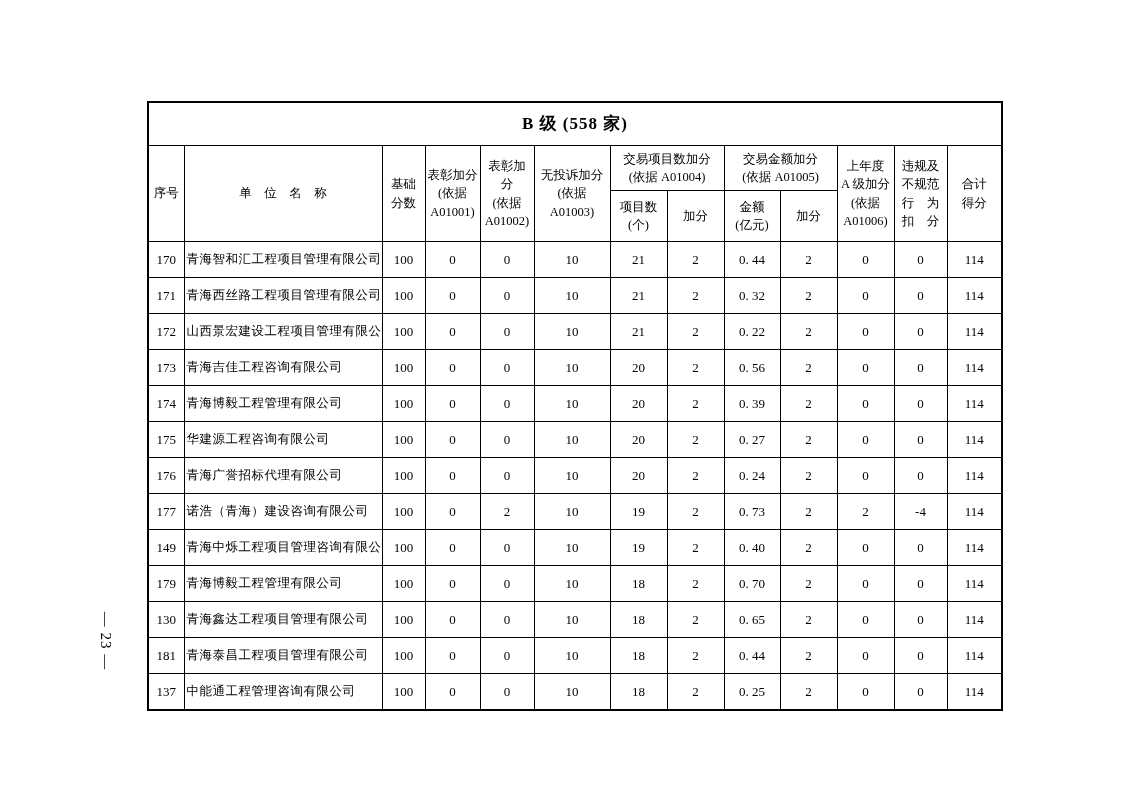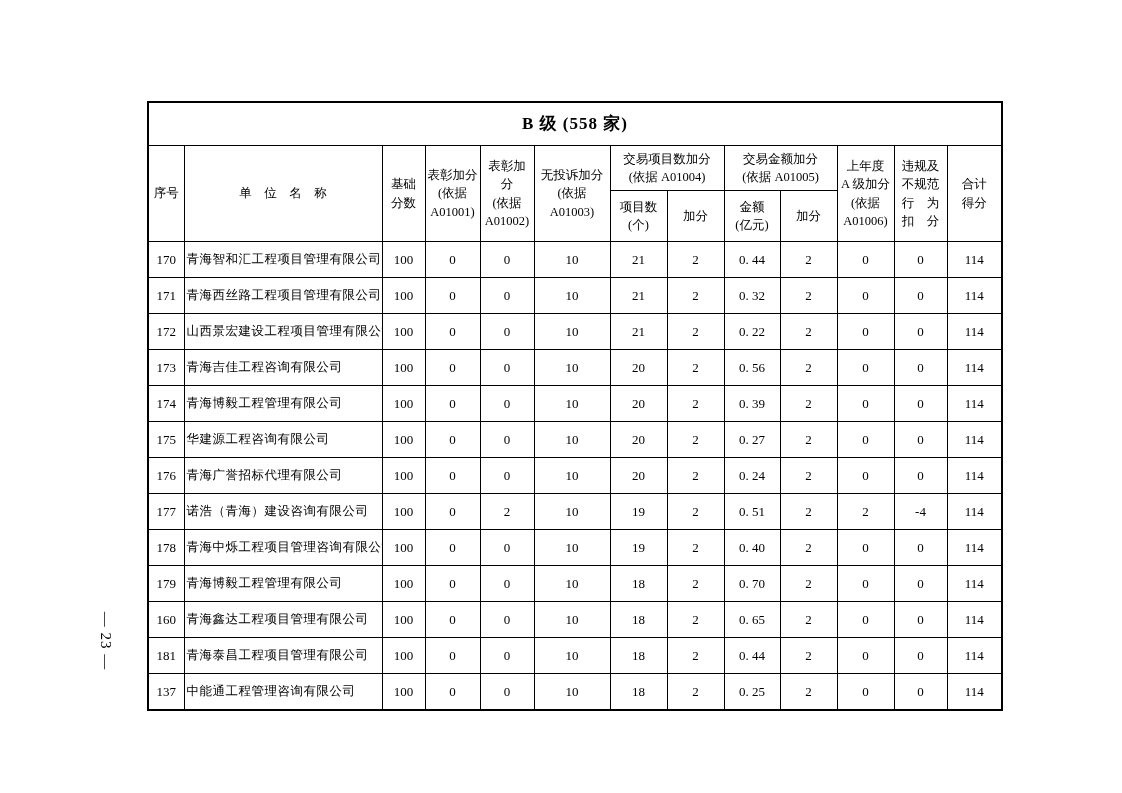--- a/index.html
+++ b/index.html
@@ -243,28 +243,28 @@
         </tr>
         <tr>
           <td>177</td>
           <td class="name-cell">诺浩（青海）建设咨询有限公司</td>
           <td>100</td>
           <td>0</td>
           <td>2</td>
           <td>10</td>
           <td>19</td>
           <td>2</td>
-          <td>0. 51</td>
+          <td>0. 73</td>
           <td>2</td>
           <td>2</td>
           <td>-4</td>
           <td>114</td>
         </tr>
         <tr>
-          <td>178</td>
+          <td>149</td>
           <td class="name-cell">青海中烁工程项目管理咨询有限公司</td>
           <td>100</td>
           <td>0</td>
           <td>0</td>
           <td>10</td>
           <td>19</td>
           <td>2</td>
           <td>0. 40</td>
           <td>2</td>
           <td>0</td>
@@ -280,21 +280,21 @@
           <td>10</td>
           <td>18</td>
           <td>2</td>
           <td>0. 70</td>
           <td>2</td>
           <td>0</td>
           <td>0</td>
           <td>114</td>
         </tr>
         <tr>
-          <td>160</td>
+          <td>130</td>
           <td class="name-cell">青海鑫达工程项目管理有限公司</td>
           <td>100</td>
           <td>0</td>
           <td>0</td>
           <td>10</td>
           <td>18</td>
           <td>2</td>
           <td>0. 65</td>
           <td>2</td>
           <td>0</td>

